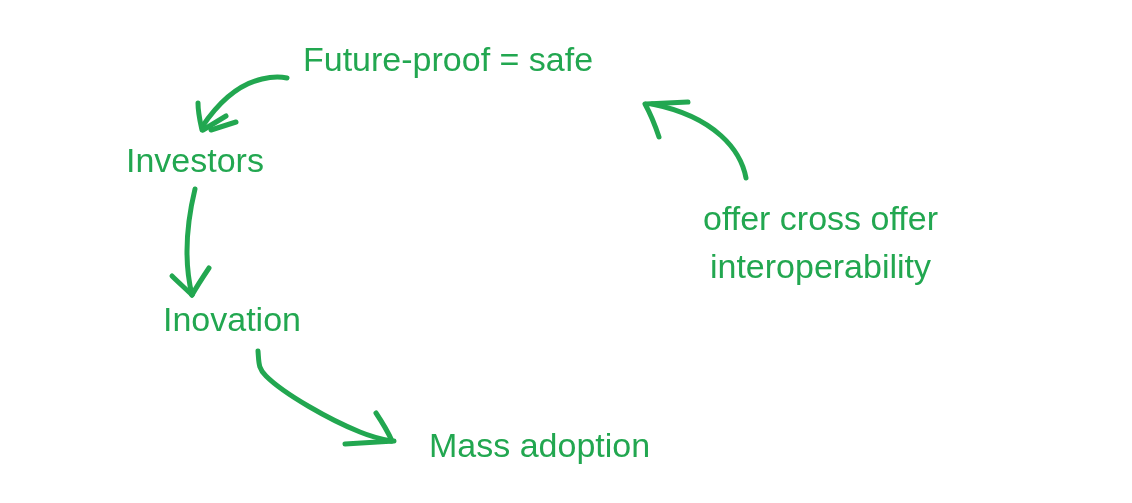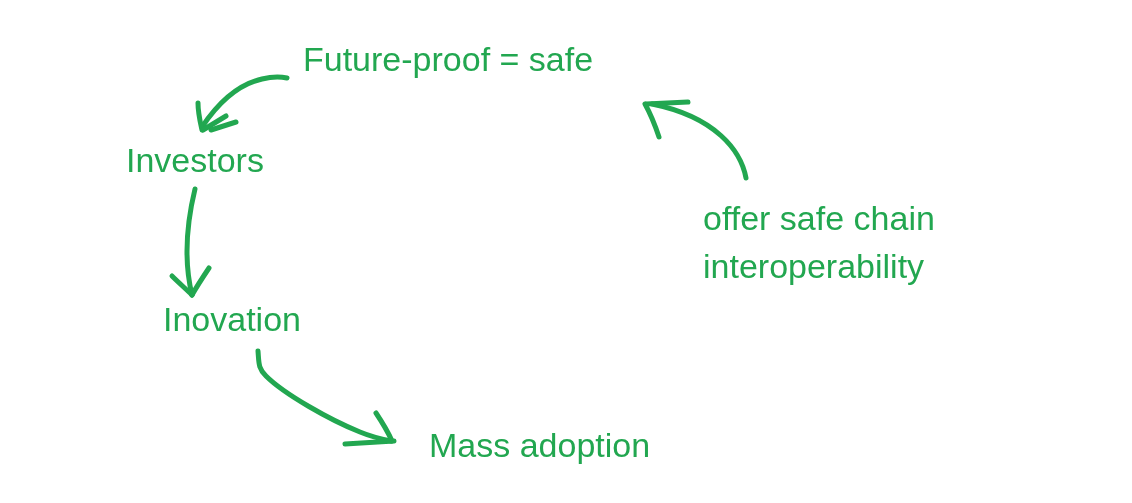--- a/index.html
+++ b/index.html
@@ -5,20 +5,21 @@
   :root { --ink: #22a750; --bg: #ffffff; }
   * { margin: 0; padding: 0; box-sizing: border-box; }
   html, body { background: var(--bg); }
   .canvas {
     position: relative;
     width: 1132px;
     height: 503px;
     background: var(--bg);
     overflow: hidden;
     font-family: "Liberation Sans", sans-serif;
+    text-align: center;
   }
   .node {
     position: absolute;
     color: var(--ink);
     font-size: 34px;
     line-height: 1.18;
     white-space: nowrap;
     letter-spacing: 0px;
   }
   .node-future      { left: 303px; top: 39px;  }
@@ -74,17 +75,17 @@
 
   <div class="node node-future">Future-proof = safe</div>
 
   <div class="node node-inovation">Inovation</div>
 
   <div class="node node-investors">Investors</div>
 
   <div class="node node-mass">Mass adoption</div>
 
   <div class="node node-reliable">
-    <div>offer safe chain</div>
+    <div>offer cross offer</div>
     <div>interoperability</div>
   </div>
 
 </div>
 
 </body></html>

